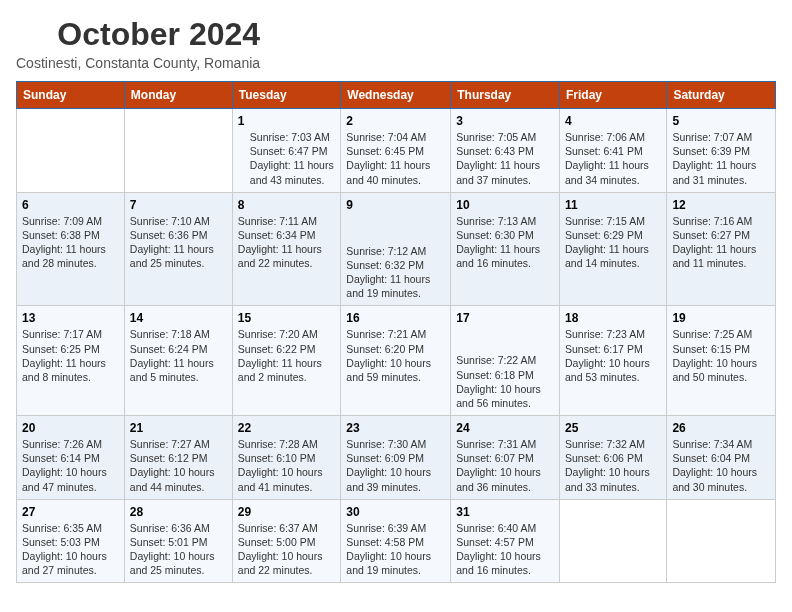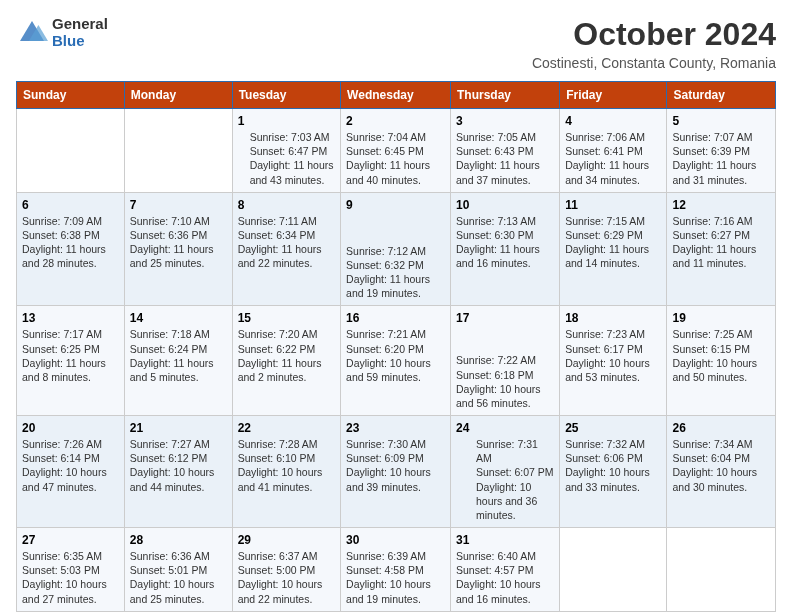--- a/index.html
+++ b/index.html
@@ -87,31 +87,20 @@
       font-size: 10.5px;
     }
     .empty-cell {
       background: #fff !important;
     }
   </style>
 </head>
 <body>
 
 <div class="header">
-  <div class="logo">
-    <svg class="logo-icon" viewBox="0 0 40 40">
-      <rect x="0" y="0" width="40" height="40" fill="white"></rect>
-      <polygon points="20,5 35,30 5,30" fill="#3a7abf" opacity="0.85"></polygon>
-      <polygon points="28,10 40,30 16,30" fill="#5a9fd4" opacity="0.7"></polygon>
-    </svg>
-    <div class="logo-text">
-      <span class="logo-general">General</span>
-      <span class="logo-blue">Blue</span>
-    </div>
-  </div>
   <div class="title-block">
     <div class="month-title">October 2024</div>
     <div class="location">Costinesti, Constanta County, Romania</div>
   </div>
 </div>
 
 <table>
   <thead>
     <tr>
     <th>Sunday</th>
@@ -266,21 +255,21 @@
 Daylight: 10 hours and 41 minutes.</div>
         </td>
         <td>
           <span class="day-num">23</span>
           <div class="day-info" style="white-space: pre-line;">Sunrise: 7:30 AM
 Sunset: 6:09 PM
 Daylight: 10 hours and 39 minutes.</div>
         </td>
         <td>
           <span class="day-num">24</span>
-          <div class="day-info" style="white-space: pre-line; margin-left: 20px;">Sunrise: 7:31 AM
+          <div class="day-info" style="white-space: pre-line;">Sunrise: 7:31 AM
 Sunset: 6:07 PM
 Daylight: 10 hours and 36 minutes.</div>
         </td>
         <td>
           <span class="day-num">25</span>
           <div class="day-info" style="white-space: pre-line;">Sunrise: 7:32 AM
 Sunset: 6:06 PM
 Daylight: 10 hours and 33 minutes.</div>
         </td>
         <td>

